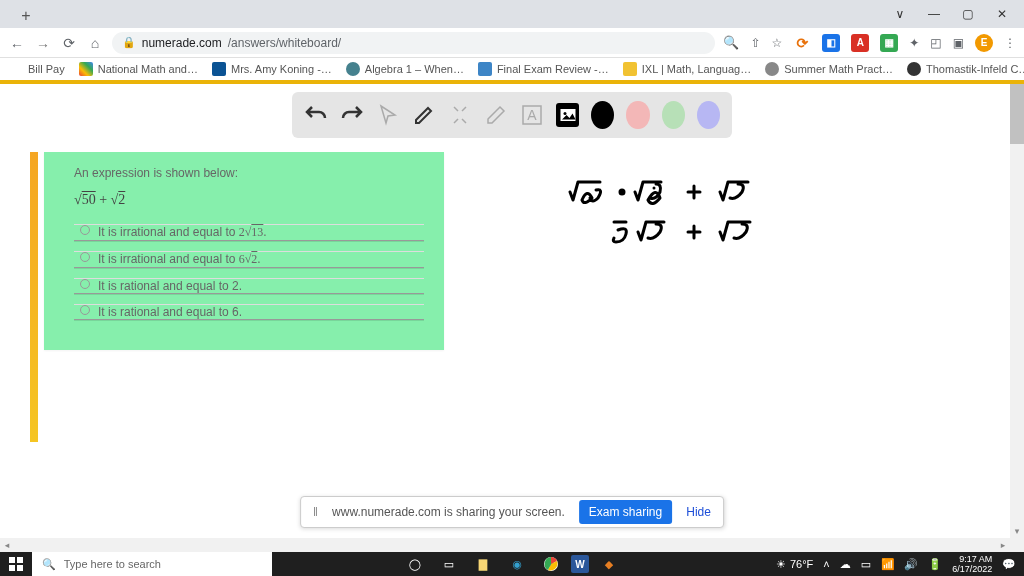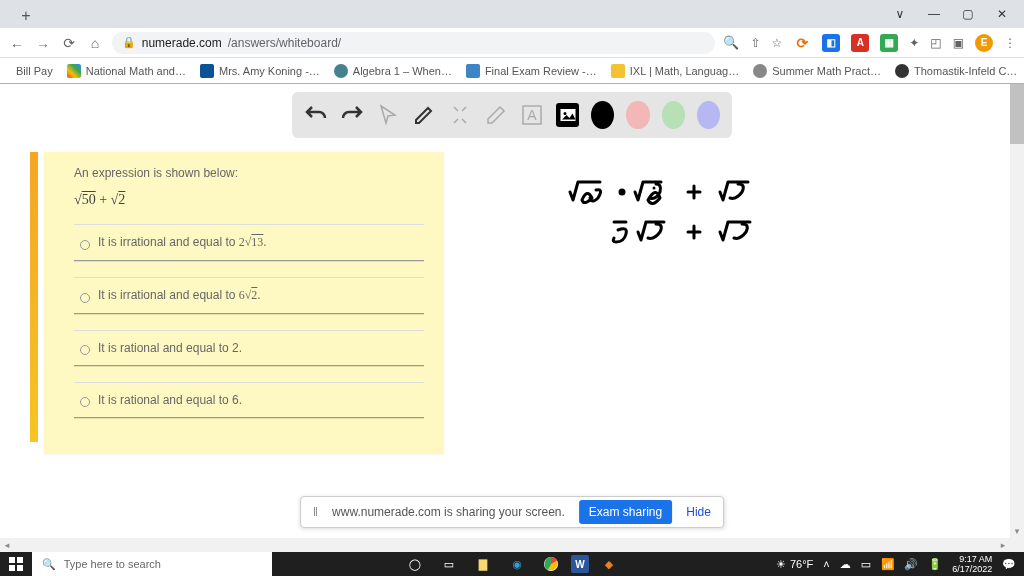--- a/index.html
+++ b/index.html
@@ -22,46 +22,46 @@
 .home { color: #5f6368; }
 .urlbar { flex: 1; height: 22px; background: #f1f3f4; border-radius: 12px; display: flex; align-items: center; padding: 0 10px; gap: 6px; font-size: 12px; color: #555; }
 .lock { color: #5f6368; font-size: 11px; }
 .urlhost { color: #202124; }
 .urlpath { color: #5f6368; }
 .addr-icons { display: flex; gap: 11px; align-items: center; color: #5f6368; }
 .ext-icon { width: 18px; height: 18px; border-radius: 3px; display: flex; align-items: center; justify-content: center; font-size: 10px; color: #fff; font-weight: bold; }
 .avatar-e { background: #f29900; border-radius: 50%; width: 18px; height: 18px; display: flex; align-items: center; justify-content: center; color: #fff; font-size: 10px; font-weight: bold; }
 
 
-.bookmarks { height: 26px; background: #fff; display: flex; align-items: center; gap: 14px; padding: 0 16px; font-size: 11px; color: #555; border-bottom: 1px solid #eab308; }
+.bookmarks { height: 26px; background: #fff; display: flex; align-items: center; gap: 14px; padding: 0 28px; font-size: 11px; color: #555; border-bottom: 4px solid #eab308; }
 .bm { display: flex; align-items: center; gap: 5px; white-space: nowrap; }
 .bm-icon { width: 14px; height: 14px; border-radius: 2px; flex-shrink: 0; }
 
 
 .page { position: relative; height: 468px; background: #fff; overflow: hidden; }
 .vscroll { position: absolute; right: 0; top: 0; bottom: 0; width: 14px; background: #f1f1f1; }
 .vthumb { position: absolute; top: 0; width: 14px; height: 60px; background: #c1c1c1; }
 .vsarrow { position: absolute; left: 0; width: 14px; height: 14px; background: #f1f1f1; color: #888; text-align: center; font-size: 9px; line-height: 14px; }
 .hscroll { position: absolute; left: 0; right: 14px; bottom: 0; height: 14px; background: #f1f1f1; }
 .hsarrow { position: absolute; top: 0; width: 14px; height: 14px; background: #f1f1f1; color: #888; text-align: center; font-size: 9px; line-height: 14px; }
 
 
 .toolbar { position: absolute; left: 50%; transform: translateX(-50%); top: 8px; width: 440px; height: 46px; background: #e5e5e5; border-radius: 6px; display: flex; align-items: center; padding: 0 12px; gap: 12px; }
 .tool { width: 28px; height: 28px; display: flex; align-items: center; justify-content: center; color: #555; }
 .tool svg { width: 24px; height: 24px; }
 .image-tool { background: #000; border-radius: 3px; width: 28px; height: 24px; display: flex; align-items: center; justify-content: center; }
 .color-swatch { width: 28px; height: 28px; border-radius: 50%; }
 
 
 .leftedge { position: absolute; left: 30px; top: 68px; width: 8px; height: 290px; background: linear-gradient(#f5a623, #f5c523); }
-.qpanel { position: absolute; left: 44px; top: 68px; width: 400px; background: #fef9c3; padding: 14px 20px 20px 30px; font-size: 12px; color: #666; box-shadow: 0 1px 2px rgba(0,0,0,0.05); }
+.qpanel { position: absolute; left: 44px; top: 68px; width: 400px; background: #86efac; padding: 14px 20px 20px 30px; font-size: 12px; color: #666; box-shadow: 0 1px 2px rgba(0,0,0,0.05); }
 .qprompt { margin-bottom: 12px; font-size: 12px; }
 .qexpr { font-size: 14px; color: #444; margin-bottom: 16px; font-family: 'Times New Roman', serif; }
 .qwhich { margin-bottom: 10px; font-size: 12px; }
-.option { border-top: 1px solid #ddd; border-bottom: 1px solid #999; padding: 10px 6px; margin-bottom: 16px; display: flex; align-items: flex-end; gap: 8px; font-size: 12px; box-shadow: 0 1px 0 rgba(0,0,0,0.1); }
+.option { border-top: 1px solid #ddd; border-bottom: 1px solid #999; padding: 0 6px; margin-bottom: 10px; display: flex; align-items: flex-start; gap: 8px; font-size: 12px; box-shadow: 0 1px 0 rgba(0,0,0,0.1); }
 .radio { width: 10px; height: 10px; border: 1px solid #999; border-radius: 50%; flex-shrink: 0; }
 .option .math { font-family: 'Times New Roman', serif; }
 .sqrt-sym { text-decoration: overline; }
 
 
 .handwriting { position: absolute; left: 560px; top: 90px; width: 260px; height: 120px; }
 .handwriting svg { width: 100%; height: 100%; }
 
 
 .sharebar { position: absolute; left: 50%; transform: translateX(-50%); bottom: 24px; background: #fff; border: 1px solid #ccc; border-radius: 4px; height: 32px; display: flex; align-items: center; padding: 0 12px; gap: 14px; font-size: 12px; box-shadow: 0 1px 4px rgba(0,0,0,0.15); }

